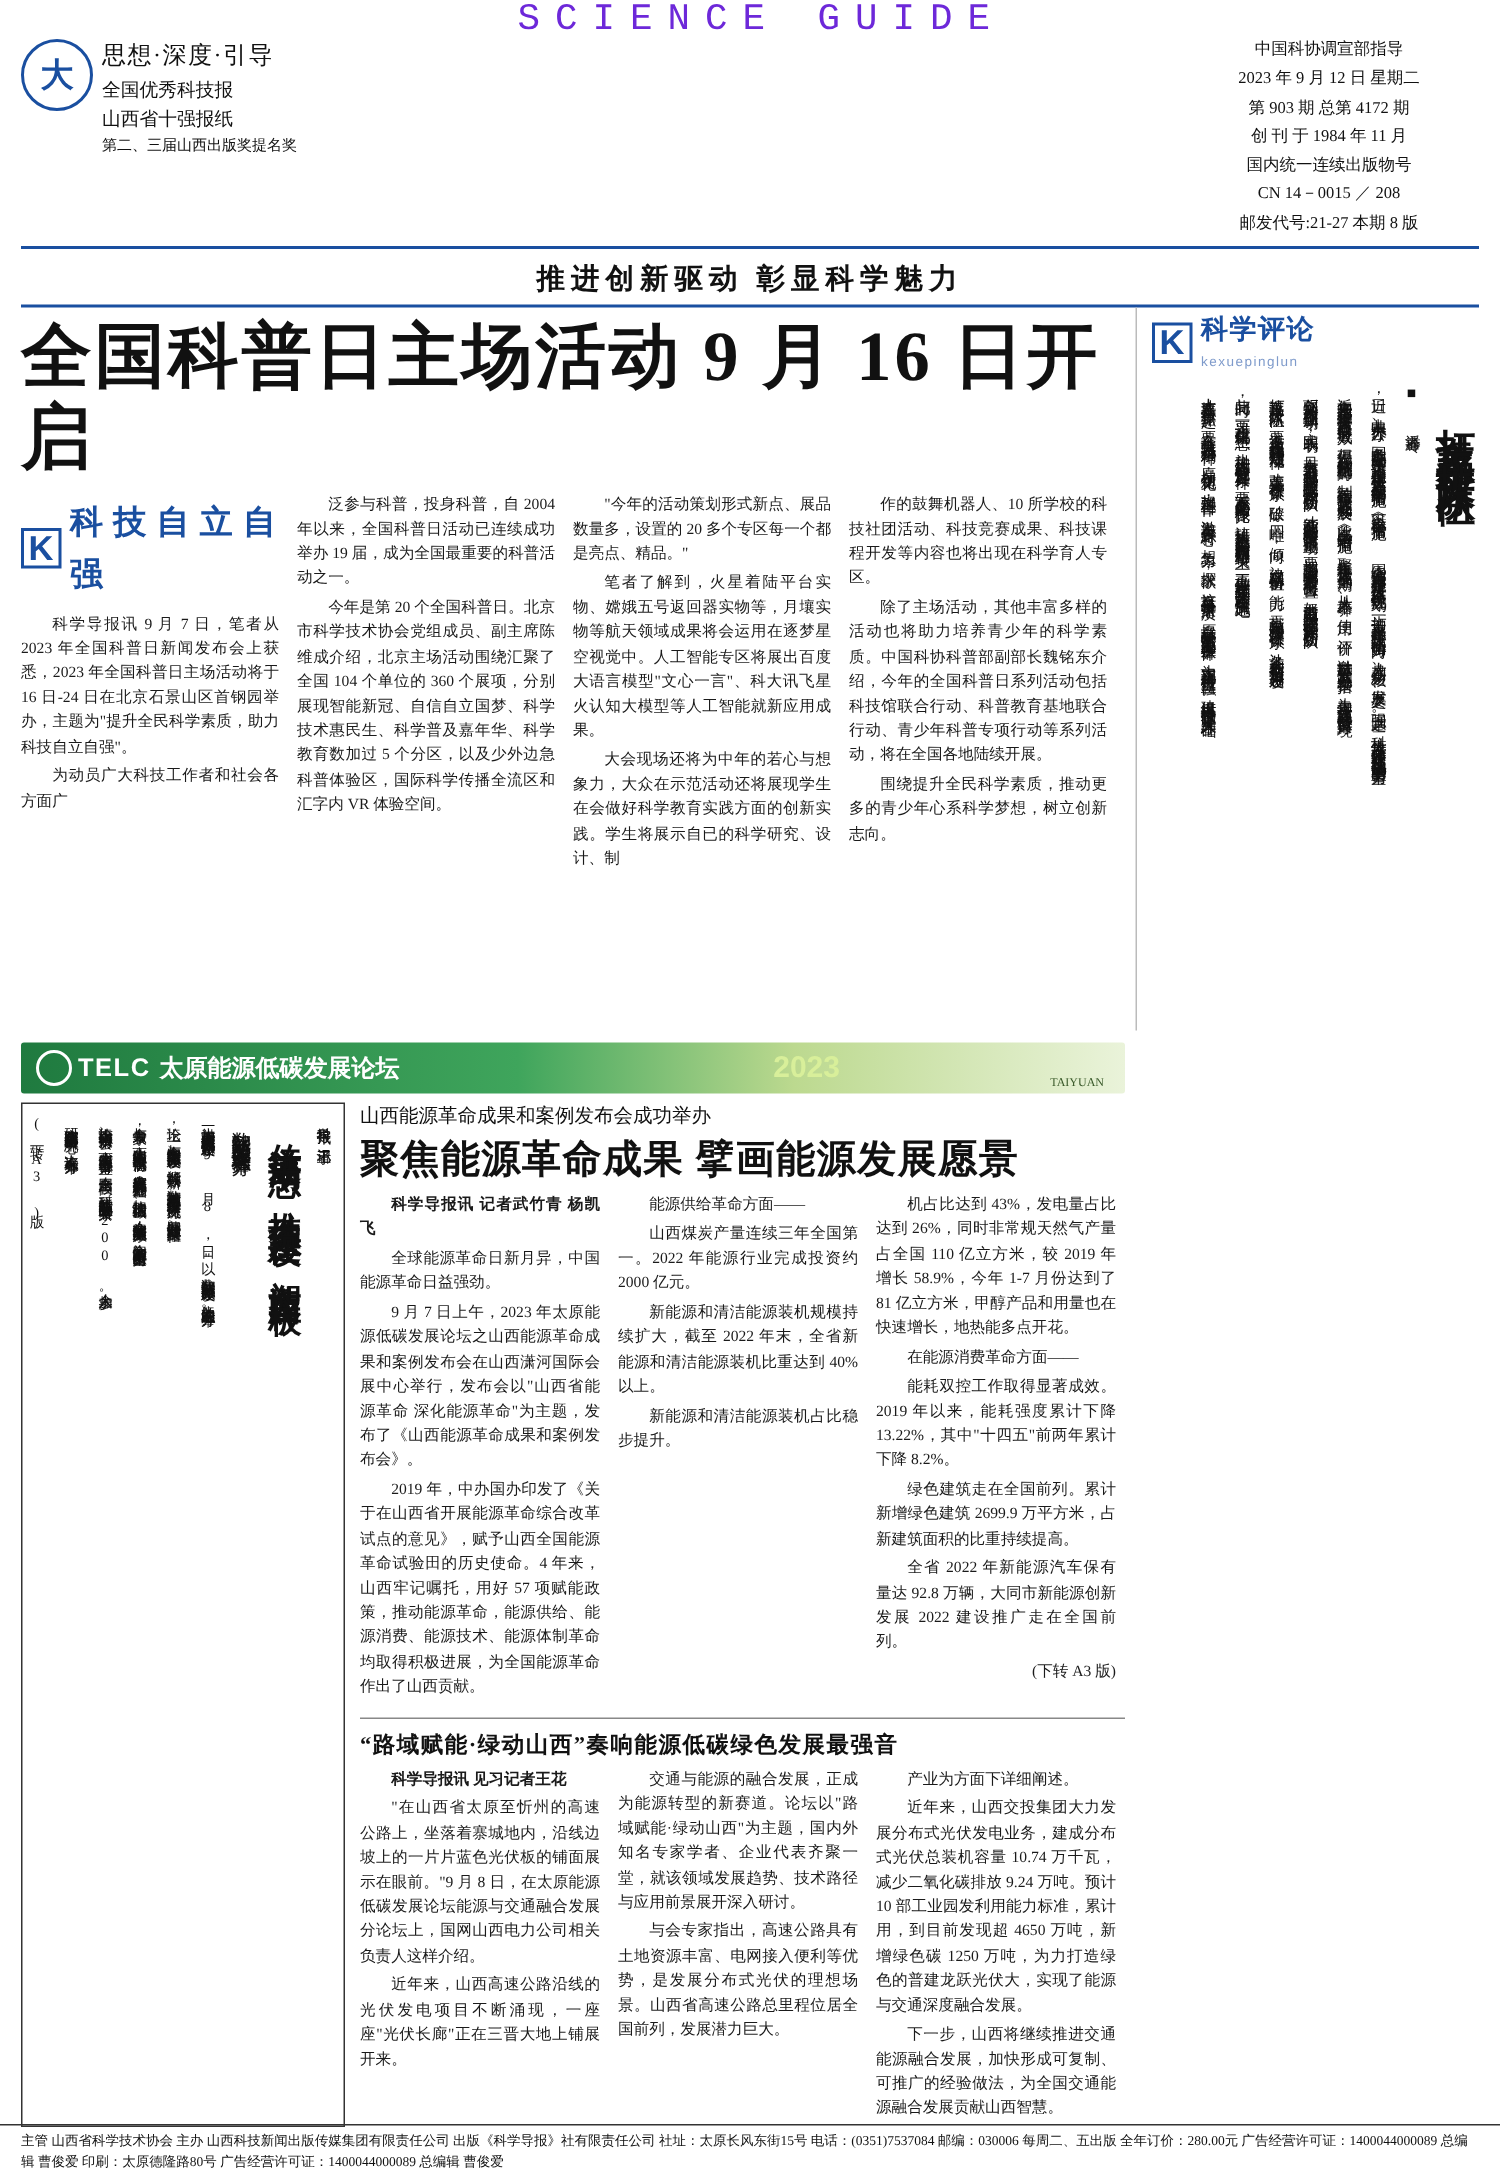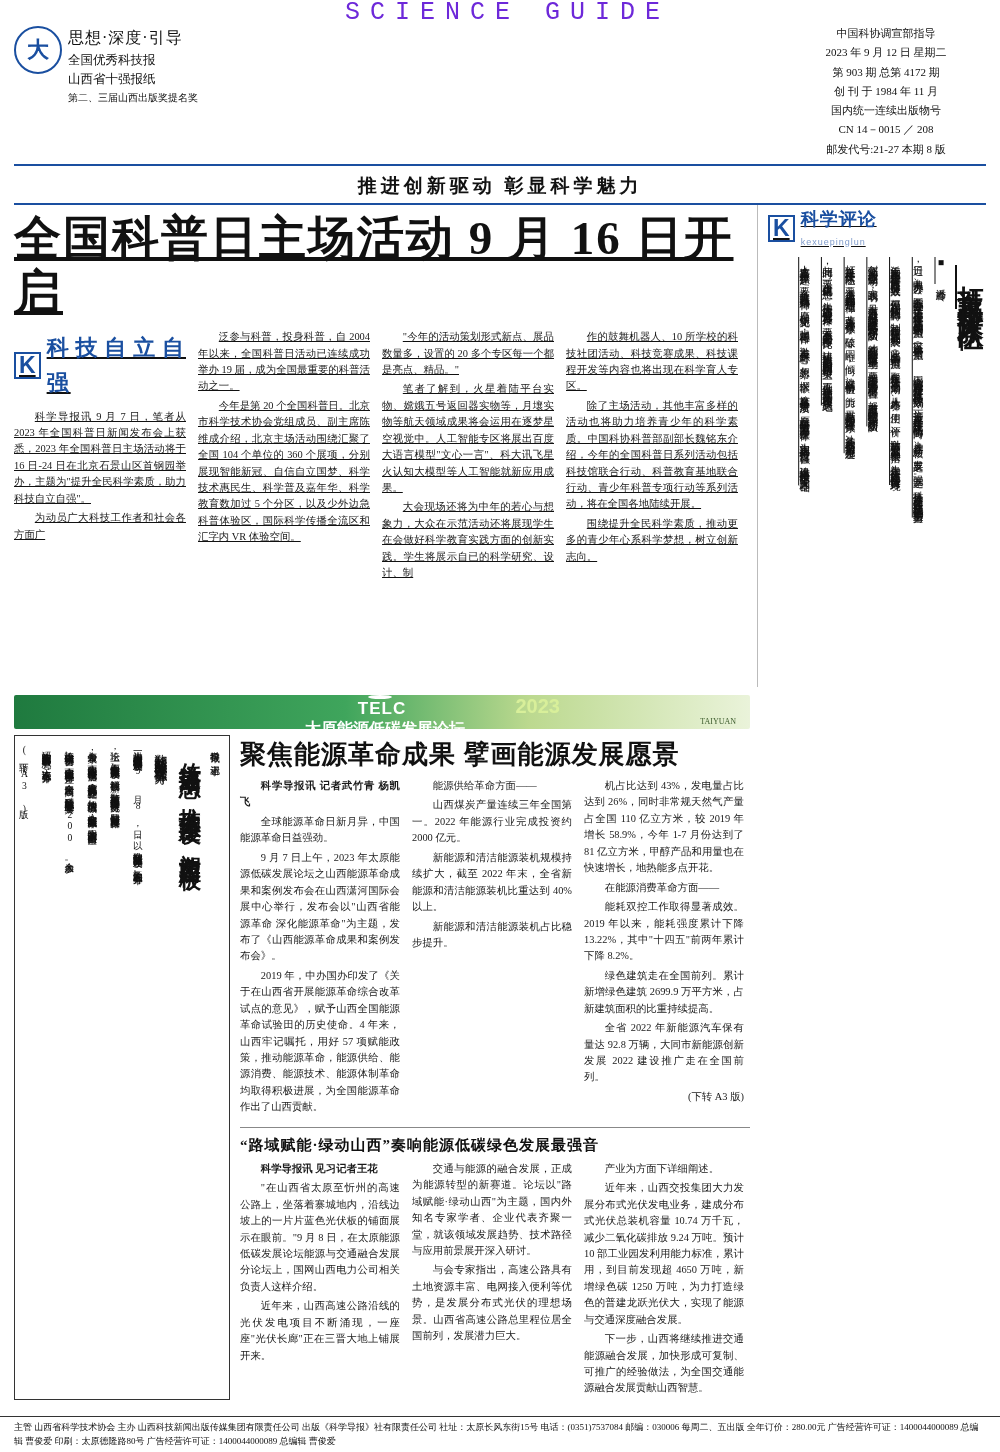--- a/index.html
+++ b/index.html
@@ -27,21 +27,21 @@
     letter-spacing:10px; line-height:1.15; margin-top:6px;
     text-shadow:1px 1px 0 #b3171f;
   }
   .mh-sub { font-size:25px; letter-spacing:10px; color:#6d28d9; margin-top:-12px; font-family:Liberation Mono, monospace;}
   .mh-right { width:200px; font-size:11px; line-height:1.75; text-align:left; padding-top:14px; color:#111; }
   .mh-right .r1 { text-align:center; }
   .mh-rule { border-top:2px solid #1a4fa0; margin:4px 0 0 0; }
   .mh-slogan { text-align:center; font-size:19px; letter-spacing:4px; margin:7px 0 4px; font-weight:bold; }
 
   
-  .headline-row { display:flex; gap:10px;text-decoration:underline; }
+  .headline-row { display:flex; gap:10px; }
   .headline-main { flex:1; }
   .headline {
     font-size:47px; font-weight:bold; letter-spacing:2px; line-height:1.15;
     margin:6px 0 10px 0; color:#111;
   }
   .sec-title-box { display:flex; align-items:center; gap:6px; margin:2px 0 8px 0; }
   .sec-k { color:#1a4fa0; font-size:23px; font-weight:bold; font-family:"Liberation Sans",sans-serif; border:2px solid #1a4fa0; padding:0 3px; line-height:1; }
   .sec-title { color:#1a4fa0; font-size:22px; font-weight:bold; letter-spacing:2px; }
   .sec-title-sm { color:#1a4fa0; font-size:18px; font-weight:bold; letter-spacing:1px; }
   .sec-pin { font-size:9px; color:#7f9bcb; letter-spacing:1px; font-family:"Liberation Sans",sans-serif;}
@@ -59,21 +59,20 @@
     height:300px; margin:8px 0 0 0;
   }
   .vtext { writing-mode:vertical-rl; text-orientation:upright; font-size:10.4px; line-height:1.8; letter-spacing:1px; }
 
   
   .telc {
     margin:8px 0 6px 0; height:34px; position:relative;
     background:linear-gradient(90deg,#1f7a3f 0%, #3fa55c 45%, #bcd98f 70%, #eaf3da 100%);
     border-radius:2px; display:flex; align-items:center; padding:0 10px; color:#fff;
     overflow:hidden;
-    flex-direction:column;
   }
   .telc .tl { font-weight:bold; font-size:17px; letter-spacing:1px; font-family:"Liberation Sans",sans-serif;}
   .telc .tc { font-size:16px; font-weight:bold; margin-left:6px; }
   .telc .tyear { position:absolute; right:190px; font-size:20px; font-weight:bold; color:#d8ef9a; font-family:"Liberation Sans",sans-serif;}
   .telc .tcity { position:absolute; right:14px; bottom:3px; font-size:8px; color:#3a5a2a; }
 
   
   .mid { display:flex; gap:10px; }
   .mid-left { width:216px; border:1px solid #333; padding:8px 6px; box-sizing:border-box; display:flex; justify-content:flex-end; }
   .mid-left-inner { display:flex; flex-direction:row-reverse; gap:6px; }
@@ -194,20 +193,21 @@
           <div class="vbody" style="height:445px;">为进一步加强山西省能源领域科技创新体系建设，9 月 8 日，以"数智赋能新型能源体系建设"为主题的论坛在并举办。</div>
           <div class="vbody" style="height:445px;">论坛上，与会专家围绕新型能源体系建设、能源科技创新、数智技术融合应用等议题进行了深入交流研讨，共同探讨能源转型发展路径。</div>
           <div class="vbody" style="height:445px;">与会专家表示，山西作为能源革命综合改革试点省份，应充分发挥资源优势和产业基础，加快构建清洁低碳、安全高效的新型能源体系，为全国能源革命贡献山西力量。</div>
           <div class="vbody" style="height:445px;">论坛由山西省科学技术协会、山西省能源局等单位联合主办，来自全国高校、科研院所及能源企业的专家学者共 200 余人参加。</div>
           <div class="vbody" style="height:445px;">研究院联合创建鲁台行工程研究中心，本次论坛在并举办</div>
           <div class="vbody" style="height:445px;">(下转 A3 版)</div>
         </div>
       </div>
 
       <div class="mid-right">
+        <div class="kicker">山西能源革命成果和案例发布会成功举办</div>
         <div class="h2">聚焦能源革命成果  擘画能源发展愿景</div>
         <div class="cols3">
           <div class="col" style="width:160px">
             <p class="byline">科学导报讯 记者武竹青 杨凯飞</p>
             <p>全球能源革命日新月异，中国能源革命日益强劲。</p>
             <p>9 月 7 日上午，2023 年太原能源低碳发展论坛之山西能源革命成果和案例发布会在山西潇河国际会展中心举行，发布会以"山西省能源革命 深化能源革命"为主题，发布了《山西能源革命成果和案例发布会》。</p>
             <p>2019 年，中办国办印发了《关于在山西省开展能源革命综合改革试点的意见》，赋予山西全国能源革命试验田的历史使命。4 年来，山西牢记嘱托，用好 57 项赋能政策，推动能源革命，能源供给、能源消费、能源技术、能源体制革命均取得积极进展，为全国能源革命作出了山西贡献。</p>
           </div>
           <div class="col" style="width:160px">
             <p>能源供给革命方面——</p>

